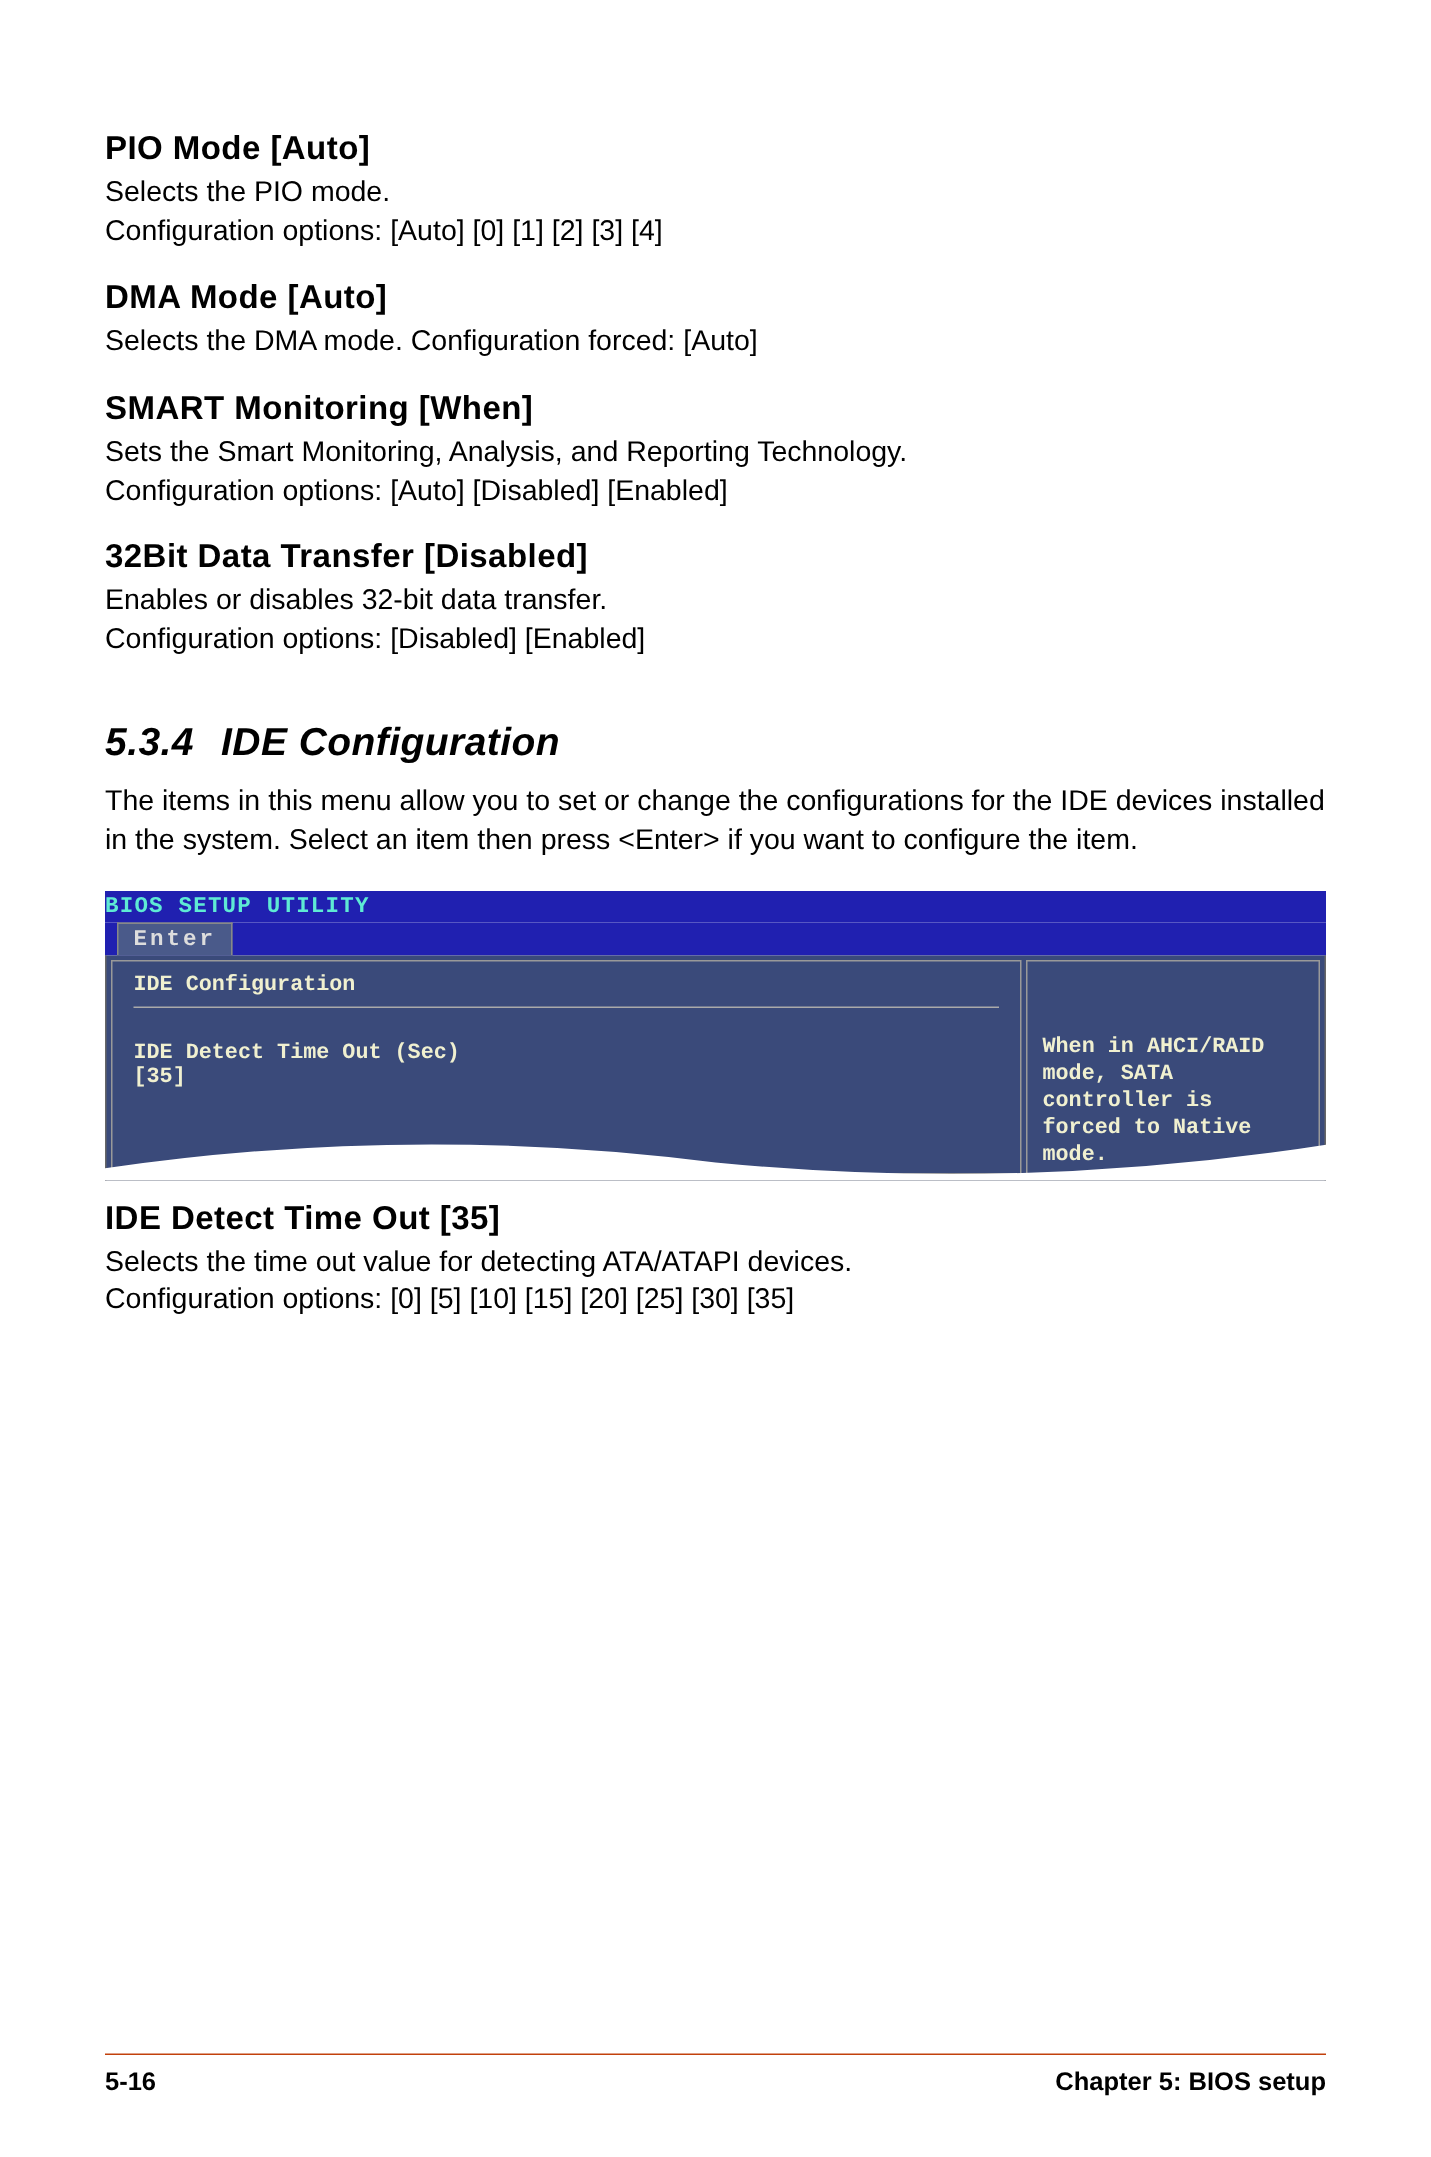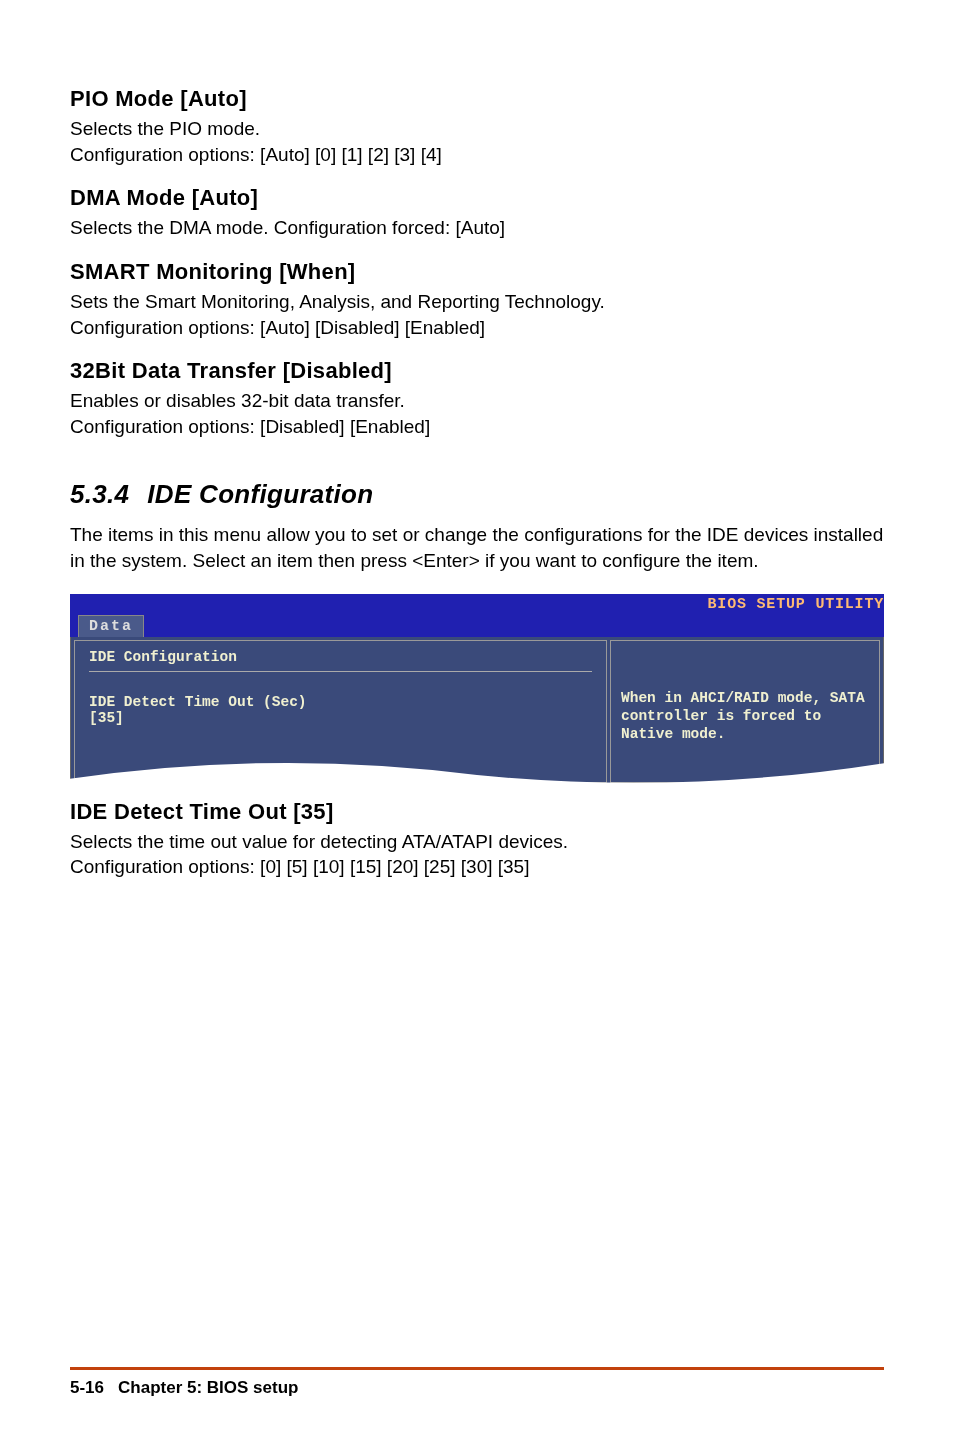--- a/index.html
+++ b/index.html
@@ -48,25 +48,25 @@
       line-height: 1.35;
       margin-bottom: 20px;
     }
     .bios-container {
       position: relative;
       width: 100%;
       margin-bottom: 0;
     }
     .bios-bar {
       background: #2020b0;
-      color: #fdba74;
+      color: #5eead4;
       font-family: "Courier New", monospace;
       font-weight: bold;
       font-size: 15px;
-      text-align: right;
+      text-align: left;
       padding: 2px 0;
       letter-spacing: 0.8px;
     }
     .bios-tab-row {
       background: #2020b0;
       display: flex;
     }
     .bios-tab {
       font-family: "Courier New", monospace;
       font-weight: bold;
@@ -105,44 +105,44 @@
     }
     .bios-left-row {
       display: flex;
       margin-bottom: 6px;
       flex-direction: column;
     }
     .bios-left-label {
       min-width: 270px;
     }
     .bios-right {
-      width: 270px;
+      width: 196px;
       padding: 8px 10px;
       font-family: "Courier New", monospace;
       font-weight: bold;
       font-size: 14.5px;
       color: #f0f0d0;
       border: 1px solid #999;
       margin: 3px 3px 3px 0;
       line-height: 1.25;
       position: relative;
     }
     .bios-right-inner {
       margin-top: 40px;
     }
     .bios-wrapper {
       position: relative;
       overflow: hidden;
       border-radius: 0;
     }
     .footer {
       display: flex;
-      justify-content: flex-start;
+      justify-content: space-between;
       font-size: 17px;
-      border-top: 3px solid #c2410c;
+      border-top: 1px solid #c2410c;
       padding-top: 8px;
       margin-top: auto;
       gap: 14px;
     }
     .footer .page {
       font-weight: bold;
     }
     .footer .chapter {
       font-weight: bold;
     }
@@ -179,21 +179,21 @@
 
   <h2 class="section-heading">
     <span class="section-number">5.3.4</span><span>IDE Configuration</span>
   </h2>
   <p class="section-intro">The items in this menu allow you to set or change the configurations for the IDE devices installed in the system. Select an item then press &lt;Enter&gt; if you want to configure the item.</p>
 
   <div class="bios-container">
     <div class="bios-wrapper">
       <div class="bios-bar">BIOS SETUP UTILITY</div>
       <div class="bios-tab-row">
-        <div class="bios-tab">Data</div>
+        <div class="bios-tab">Enter</div>
       </div>
       <div class="bios-body">
         <div class="bios-left">
           <div class="bios-left-title">IDE Configuration</div>
           <div class="bios-left-row">
             <span class="bios-left-label">IDE Detect Time Out (Sec)</span>
             <span>[35]</span>
           </div>
         </div>
         <div class="bios-right">

